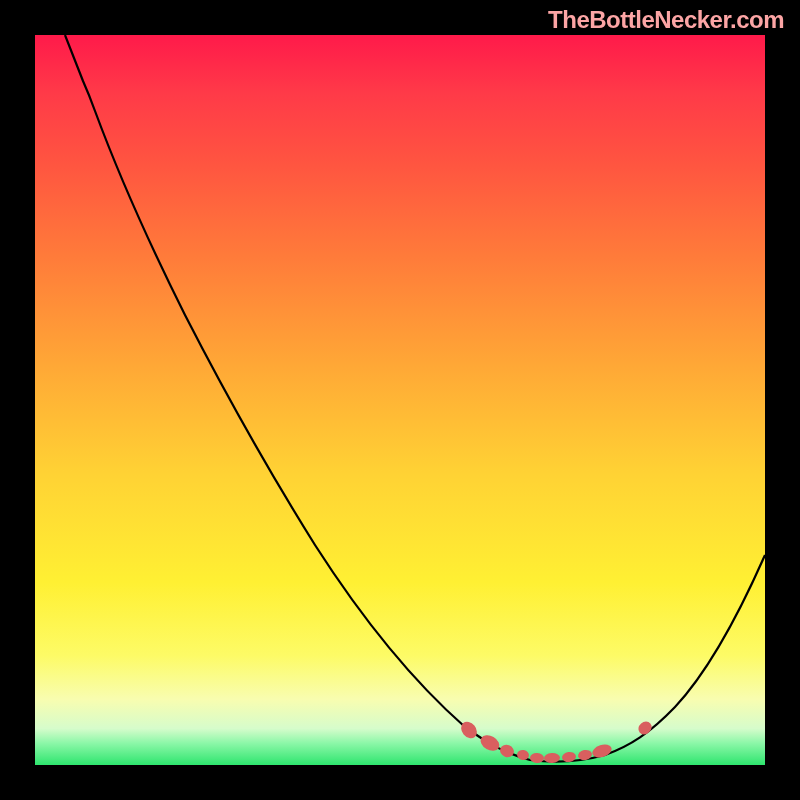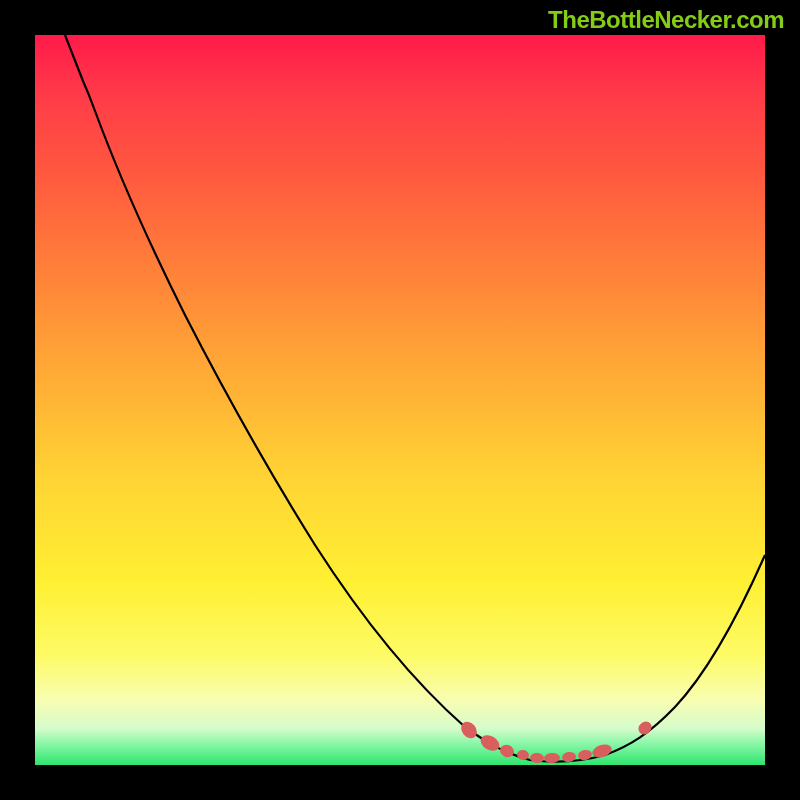--- a/index.html
+++ b/index.html
@@ -16,21 +16,21 @@
     top: 0;
     left: 0;
     width: 800px;
     height: 800px;
     background: #000;
   }
   .watermark {
     position: absolute;
     top: 6px;
     right: 16px;
-    color: #84cc16;
+    color: #fca5a5;
     font-size: 24px;
     font-weight: bold;
     letter-spacing: -0.5px;
     z-index: 5;
   }
   .plot-area {
     position: absolute;
     left: 35px;
     top: 35px;
     width: 730px;

